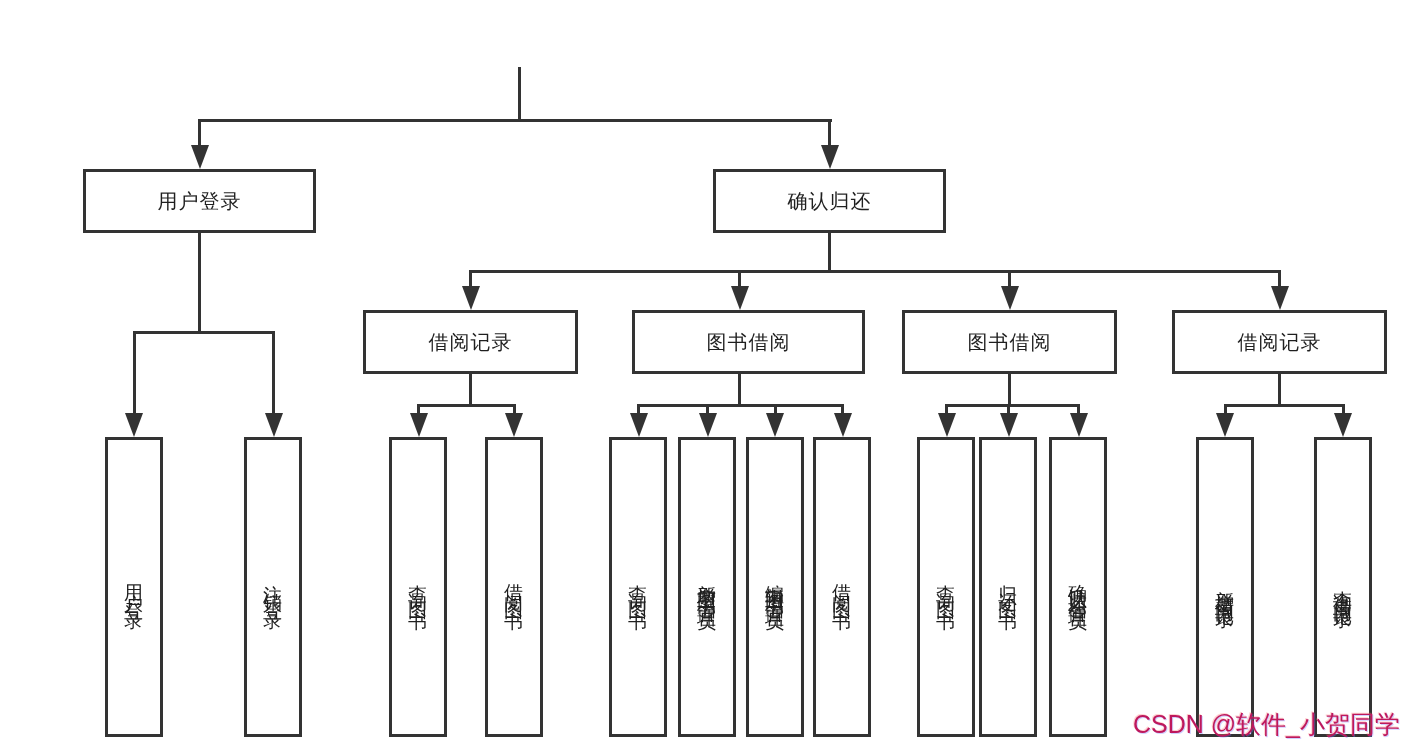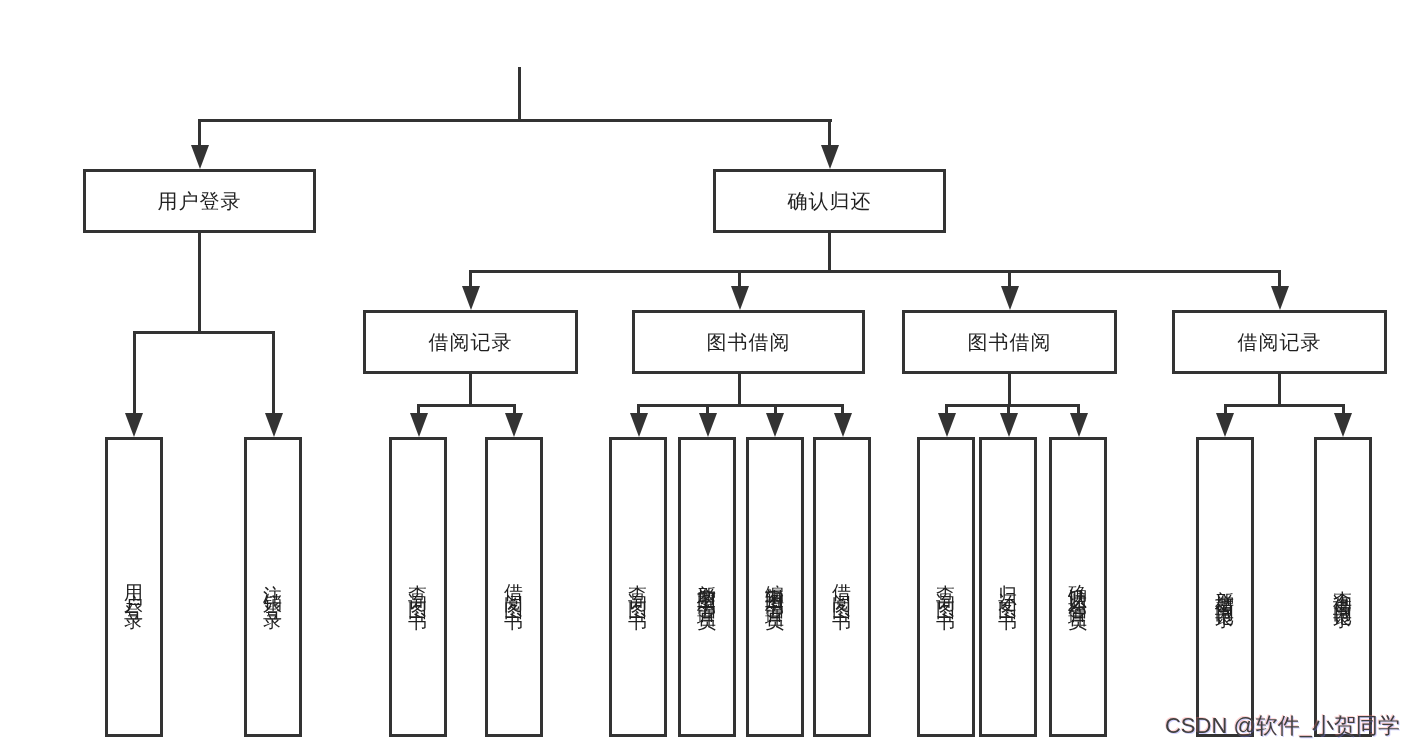--- a/index.html
+++ b/index.html
@@ -51,22 +51,22 @@
   .ah {
     position: absolute; width: 0; height: 0;
     border-left: 9px solid transparent;
     border-right: 9px solid transparent;
     border-top: 24px solid #333333;
   }
   
   .watermark {
     position: absolute;
     right: 5px; bottom: 6px;
-    font-size: 22px;
-    color: #404040;
+    font-size: 25px;
+    color: #be185d;
     text-shadow: -1px -1px 0 rgba(255,120,120,0.35), 1px 1px 0 rgba(120,120,255,0.35);
     white-space: nowrap;
     margin-left: 32px;
   }
 </style>
 </head>
 <body>
 
 <div id="canvas">
 

